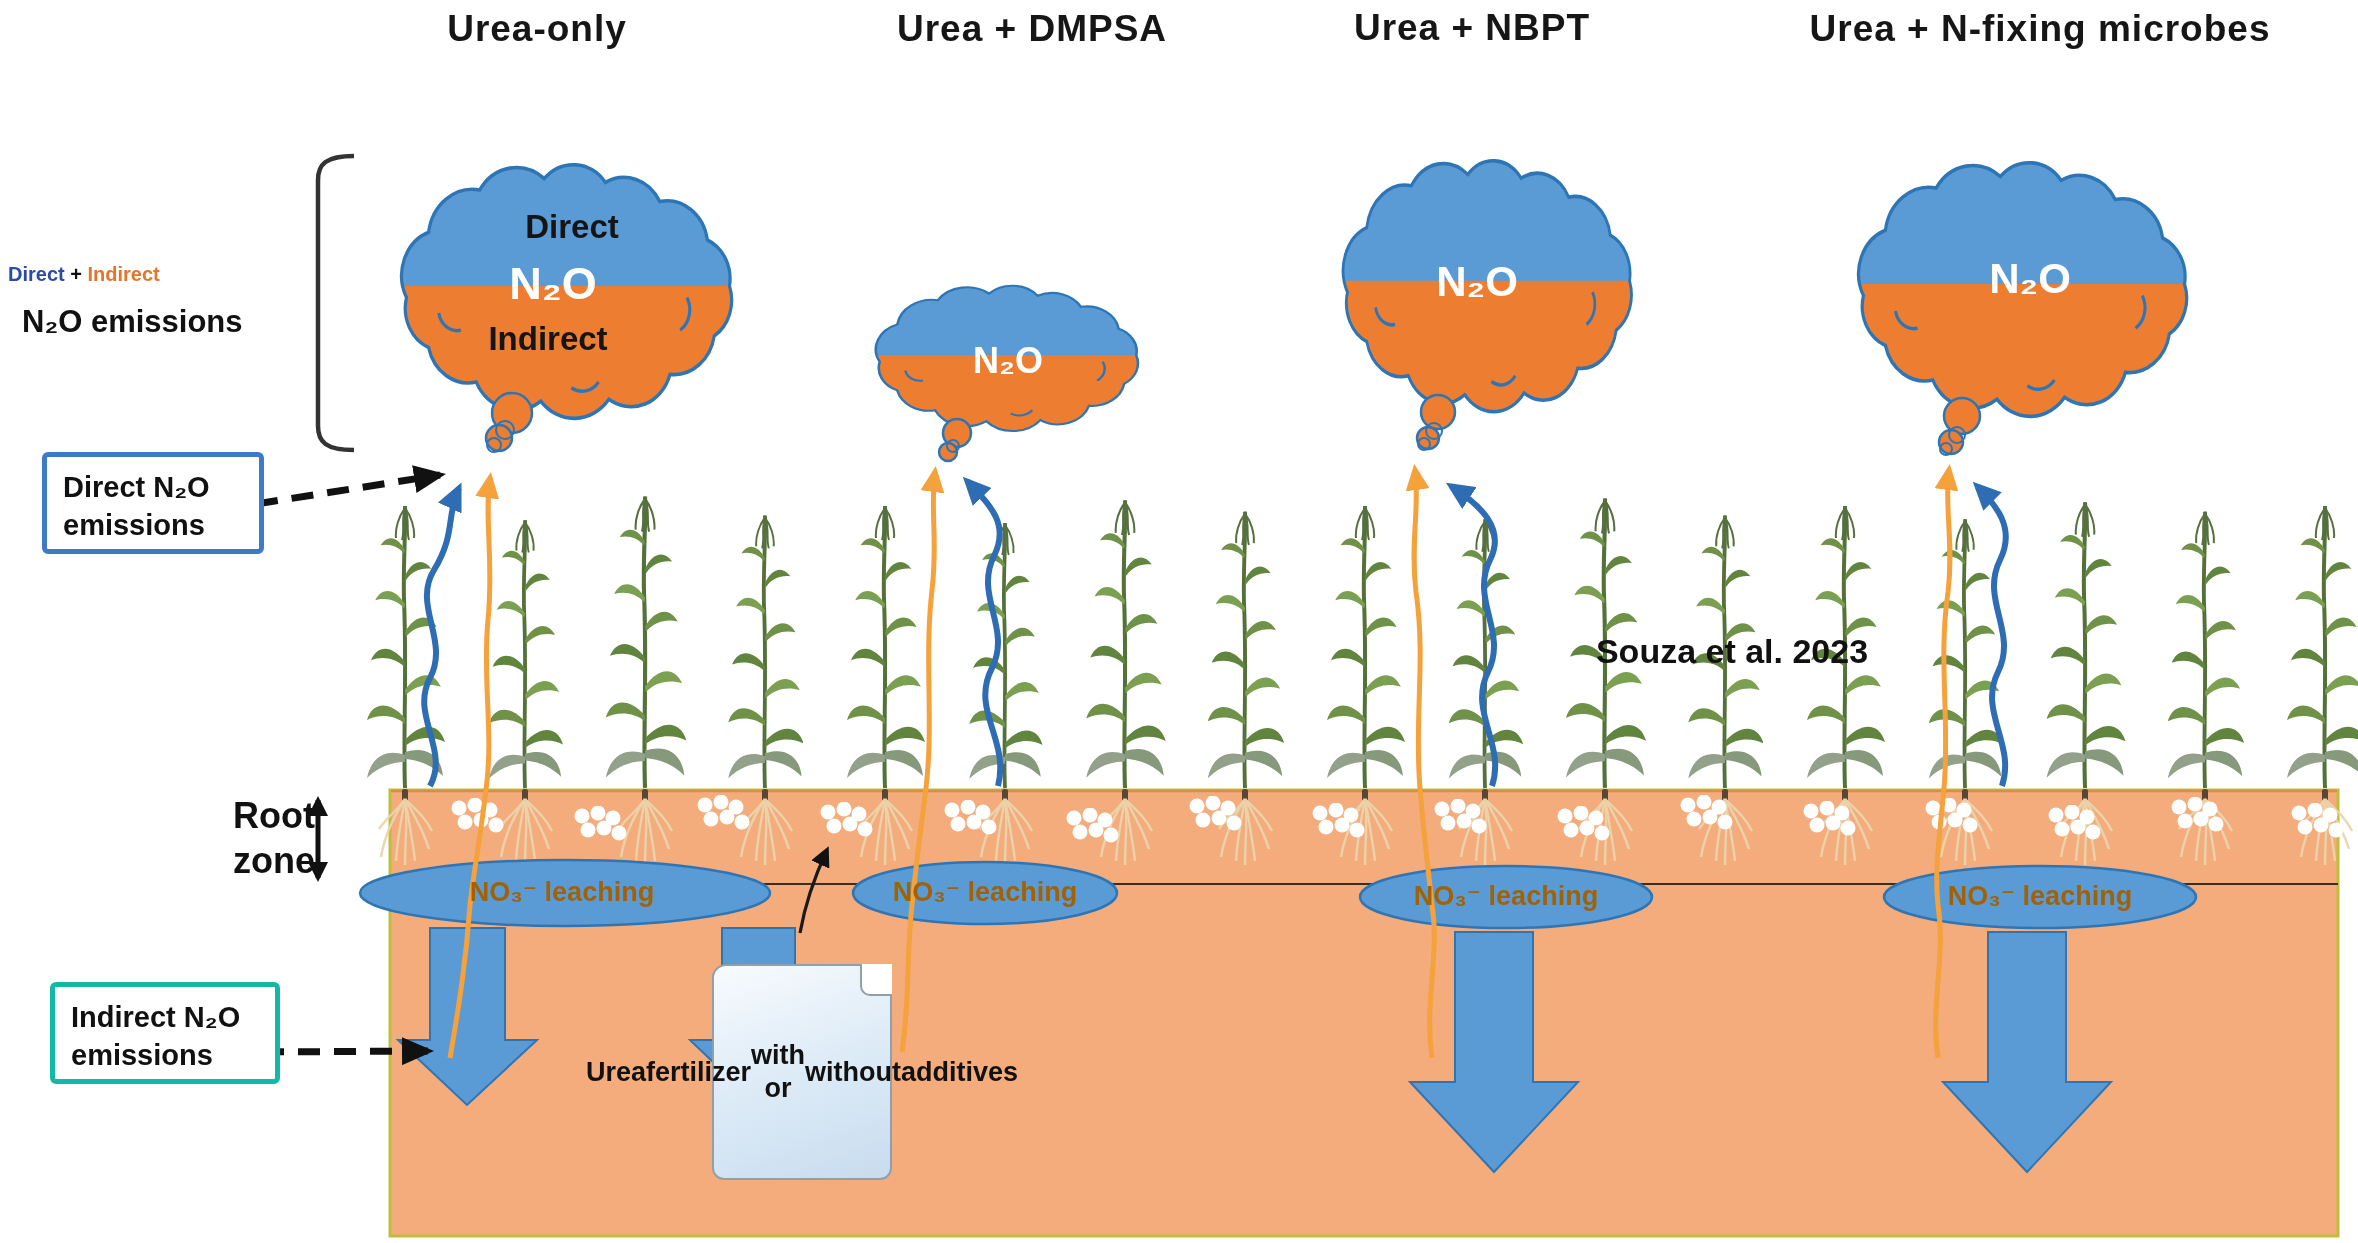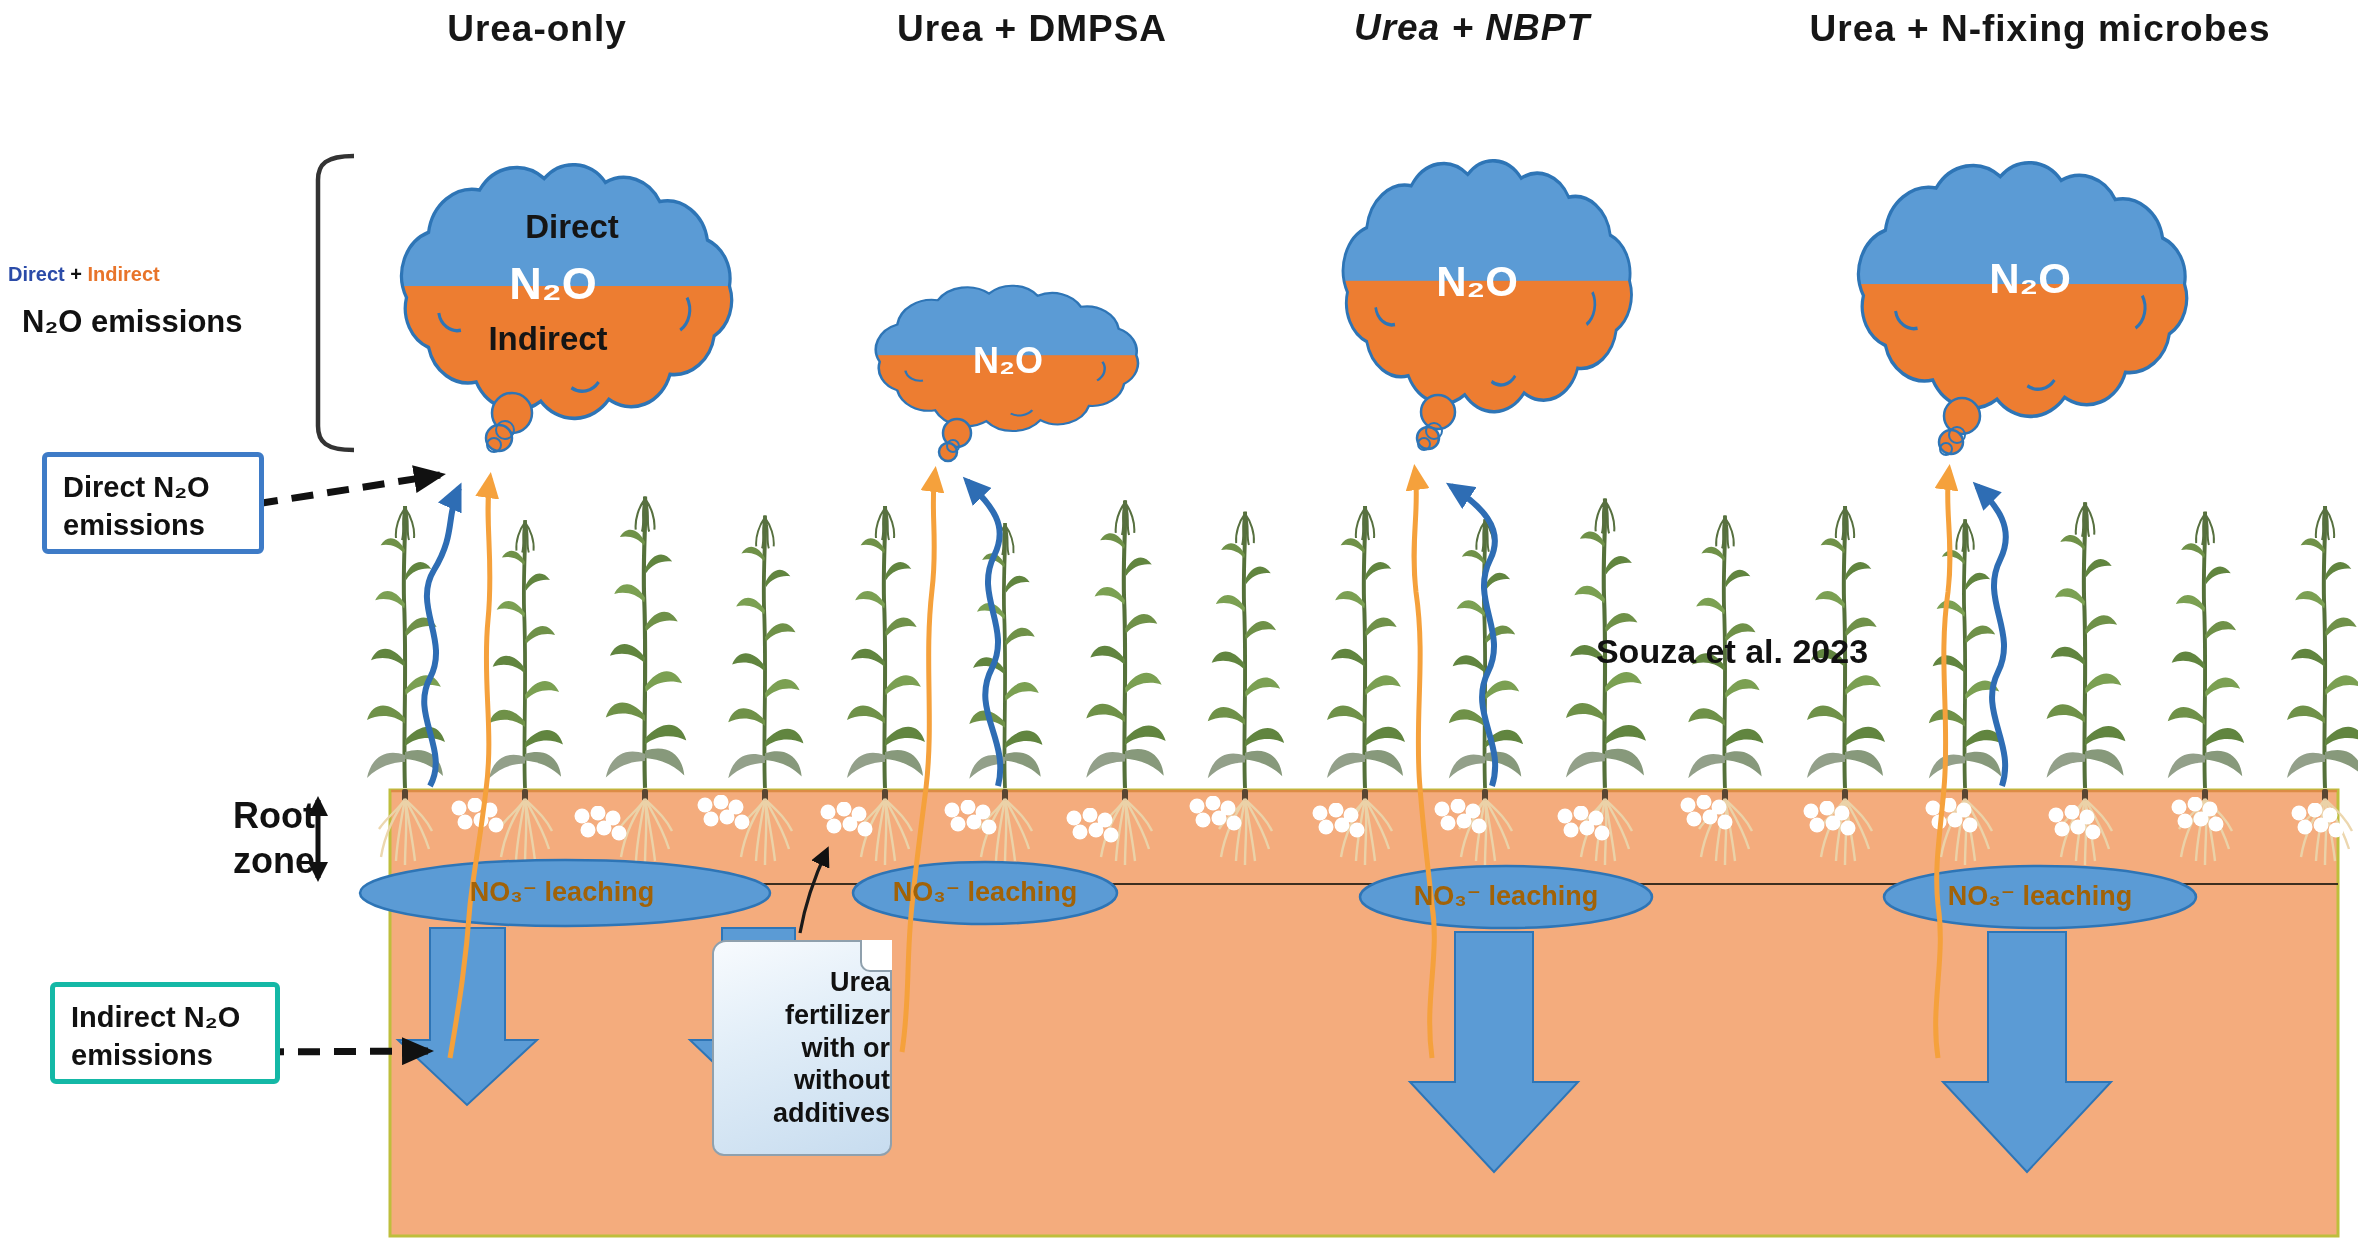--- a/index.html
+++ b/index.html
@@ -16,24 +16,24 @@
   .legend1 .dir{color:#2B4BA8;}
   .legend1 .plus{color:#111;}
   .legend1 .ind{color:#E8742A;}
   .legend2{font-size:31px;color:#111;}
   .cite{font-size:34px;color:#111;}
   .rz{font-size:36px;color:#111;}
   .note-box{position:absolute;background:#fff;border-radius:6px;text-align:left;
             font-weight:bold;font-size:29px;line-height:1.3;padding:12px 10px 5px 16px;color:#111;}
   #direct-box{left:42px;top:452px;width:186px;border:5px solid #3E7BC7;}
   #indirect-box{left:50px;top:982px;width:194px;border:5px solid #14b8a6;}
-  #fert-box{position:absolute;left:712px;top:940px;width:176px;height:212px;
+  #fert-box{position:absolute;left:712px;top:964px;width:176px;height:212px;
             border:2px solid #8fa0ad;border-radius:14px 0 12px 12px;
             background:linear-gradient(160deg,#f8fbfe 0%,#e2eef8 40%,#c7dcef 100%);
-            display:flex;flex-direction:column;justify-content:center;align-items:flex-end;
+            display:flex;flex-direction:row;justify-content:center;align-items:center;
             font-weight:bold;font-size:27px;line-height:1.22;color:#111;text-align:center;}
   #fert-box::before{content:"";position:absolute;top:-2px;right:-2px;width:30px;height:30px;
             background:#ffffff;border-left:2px solid #8fa0ad;border-bottom:2px solid #8fa0ad;
             border-radius:0 0 0 10px;}
 </style>
 </head>
 <body>
 
 <div class="stage">
 
@@ -255,21 +255,21 @@
 
   <line x1="256" y1="504" x2="440" y2="475" stroke="#111" stroke-width="7" stroke-dasharray="22 14" marker-end="url(#mBk)"></line>
 
   <line x1="262" y1="1052" x2="428" y2="1051" stroke="#111" stroke-width="7" stroke-dasharray="22 14" marker-end="url(#mBk)"></line>
 
   <path d="M800,933 C804,910 814,878 827,850" fill="none" stroke="#1a1a1a" stroke-width="3.2" marker-end="url(#mBkSm)"></path>
 </svg>
 
 <div class="t title ctr" style="left:537px;top:8px;">Urea-only</div>
 <div class="t title ctr" style="left:1032px;top:8px;">Urea + DMPSA</div>
-<div class="t title ctr" style="left:1472px;top:7px;font-style:italic;">Urea + NBPT</div>
+<div class="t title ctr" style="left:1472px;top:7px;">Urea + NBPT</div>
 <div class="t title ctr" style="left:2040px;top:8px;">Urea + N-fixing microbes</div>
 
 <div class="t legend1" style="left:8px;top:263px;">
   <span class="dir">Direct</span><span class="plus"> + </span><span class="ind">Indirect</span>
 </div>
 <div class="t legend2" style="left:8px;top:304px;margin-left:14px;">N₂O emissions</div>
 
 <div class="t cloud-word ctr" style="left:572px;top:208px;">Direct</div>
 <div class="t gas ctr" style="left:553px;top:258px;font-size:45px;">N₂O</div>
 <div class="t cloud-word ctr" style="left:548px;top:320px;">Indirect</div>

